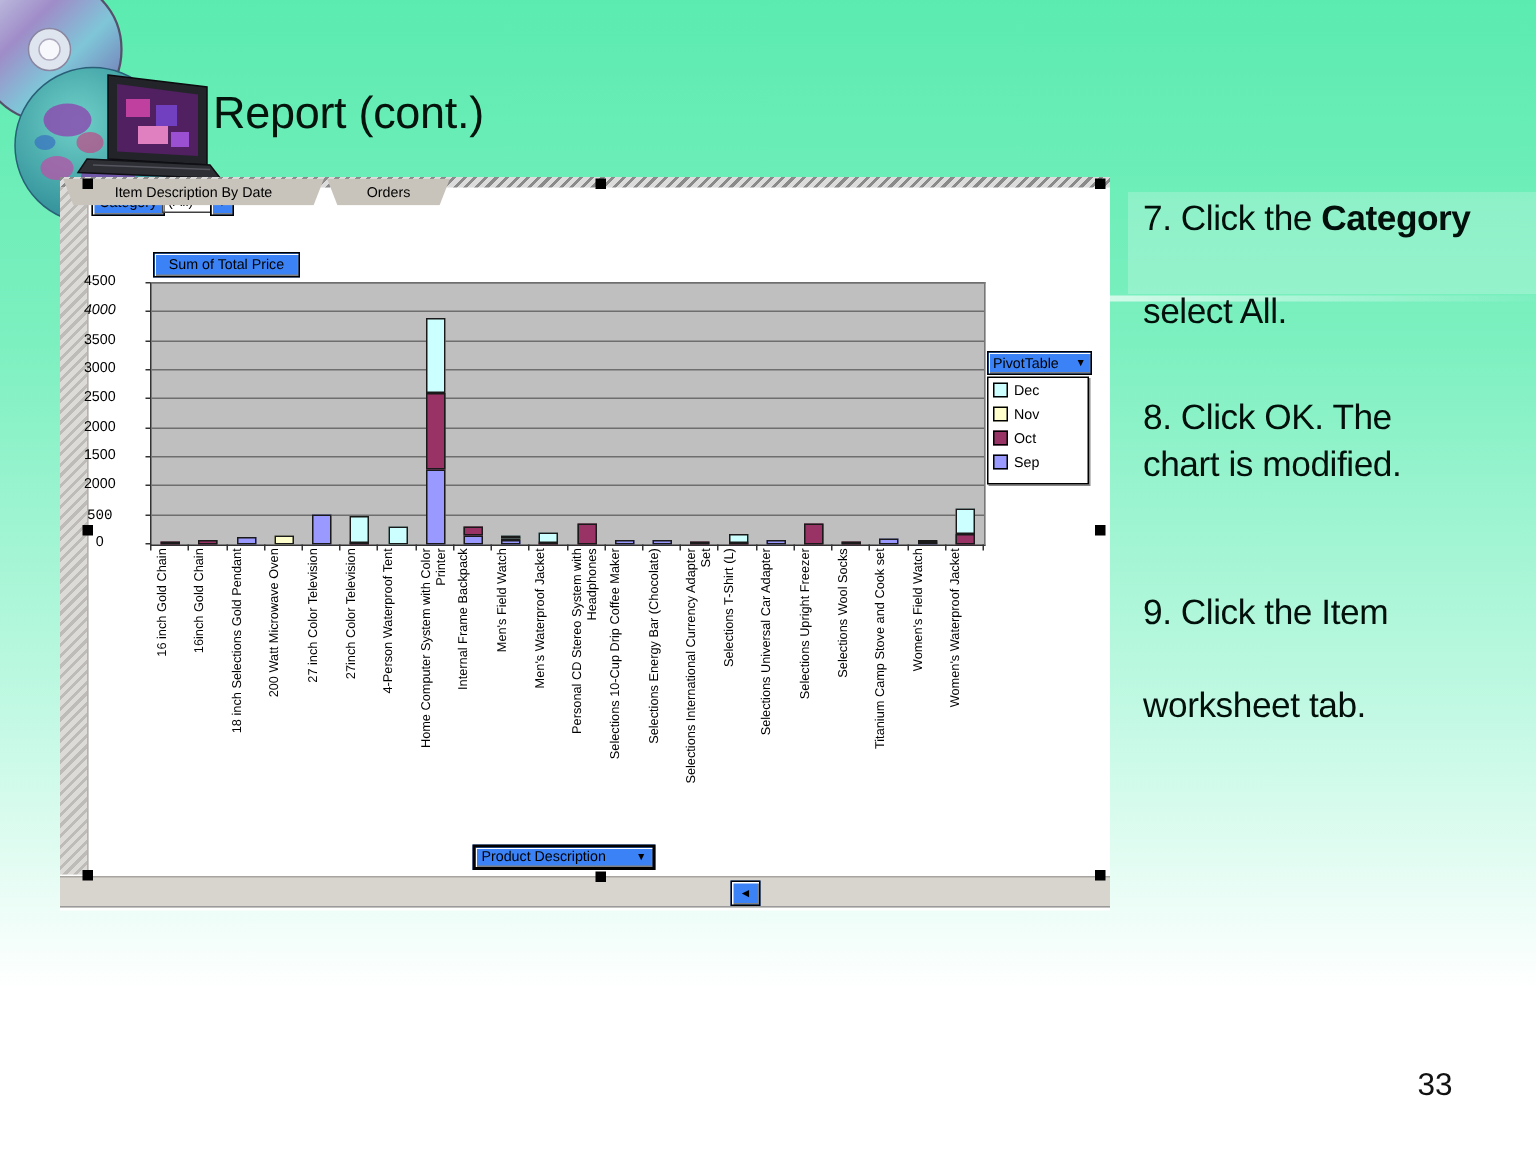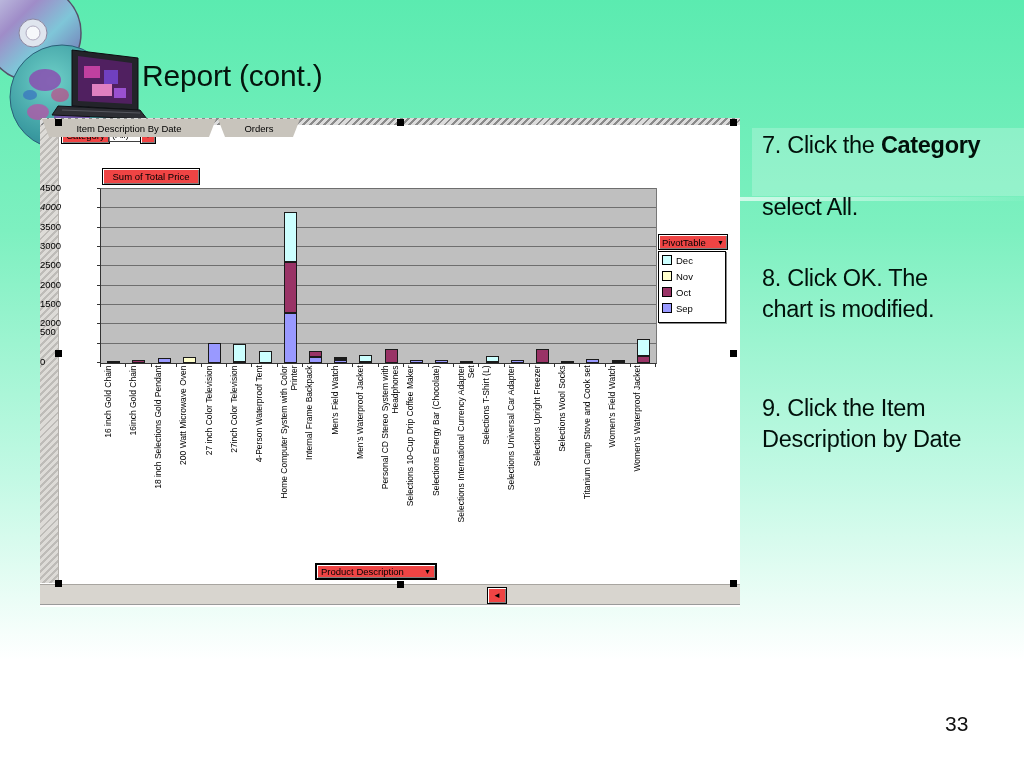--- a/index.html
+++ b/index.html
@@ -16,33 +16,33 @@
   .pagenum{left:945px;top:712px;font-size:21px;color:#111;}
   
   #xl{left:40px;top:118px;width:700px;height:489px;background:#ffffff;z-index:5;}
   .hatch-top{left:0;top:0;width:700px;height:7px;
     background:repeating-linear-gradient(135deg,#8a8a8a 0 2px,#dcdcdc 2px 5px);}
   .left-strip{left:0;top:7px;width:18px;height:458px;background:#d2cfca;
     background-image:repeating-linear-gradient(135deg,rgba(130,130,130,.25) 0 2px,rgba(255,255,255,.25) 2px 5px);
     border-right:1px solid #b5b2ad;}
   .handle{width:7px;height:7px;background:#000;z-index:9;}
   
-  .btn3d{background:#ef4444;border:1px solid #000;
+  .btn3d{background:#3b82f6;border:1px solid #000;
     box-shadow:inset 1px 1px 0 #ffffff, inset -1px -1px 0 #808080;
     color:#000;display:flex;align-items:center;justify-content:center;}
   .fbtn{font-size:9.5px;}
   .combo-box{background:#fff;border:1px solid #404040;box-shadow:inset 1px 1px 0 #808080;
     font-size:9.5px;display:flex;align-items:center;padding-left:3px;color:#000;}
   .arrow{font-size:7px;line-height:1;color:#000;}
   
   #plot{left:60px;top:70px;width:555px;height:174px;background:#bfbfbf;
     border-left:1px solid #333;border-bottom:1px solid #333;border-top:1px solid #777;border-right:1px solid #777;}
   .gridline{position:absolute;left:0;width:555px;height:1px;background:#6e6e6e;}
   .seg{position:absolute;border:1px solid #1a1a1a;box-sizing:border-box;}
-  .ylab{position:absolute;left:0;width:53px;height:11px;text-align:left;font-size:9.5px;color:#000;}
+  .ylab{position:absolute;left:0;width:53px;height:11px;text-align:center;font-size:9.5px;color:#000;}
   .ytick{position:absolute;width:3px;height:1px;background:#333;}
   .xtick{position:absolute;width:1px;height:4px;background:#333;}
   .catlab{position:absolute;width:160px;height:21px;transform:rotate(-90deg);
     font-size:8.5px;line-height:10px;text-align:right;color:#000;}
   
   .legend-box{left:618px;top:133px;width:66px;height:70px;background:#fff;border:1px solid #000;
     box-shadow:1px 1px 0 #888;}
   .lrow{display:flex;align-items:center;height:16px;padding-left:3px;}
   .swatch{width:8px;height:8px;border:1px solid #000;margin-right:4px;flex:none;}
   .lrow span{font-size:9.5px;color:#000;}
@@ -107,21 +107,22 @@
     <span>7. Click the </span><b>Category</b><br>
     <br>
     <span>select All.</span>
   </div>
   <div class="abs instr" style="top:263px">
     <span>8. Click OK. The</span><br>
     <span>chart is modified.</span>
   </div>
   <div class="abs instr" style="top:393px">
     <span>9. Click the Item</span><br>
-    <span>Description by Date</span><br>
+    <br>
+    <span>worksheet tab.</span>
   </div>
 
   <div class="abs pagenum">33</div>
 
   <div class="abs" id="xl">
 
     <div class="abs hatch-top"></div>
     <div class="abs left-strip"></div>
 
     <div class="abs handle" style="left:15px;top:1px"></div>
@@ -137,21 +138,21 @@
     <div class="abs combo-box" style="left:68px;top:9px;width:30px;height:13px">(All)</div>
     <div class="abs btn3d" style="left:100px;top:9px;width:14px;height:15px">
       <span class="arrow">▼</span>
     </div>
 
     <div class="abs btn3d fbtn" style="left:62px;top:50px;width:96px;height:15px">Sum of Total Price</div>
 
     <div id="yaxis">
         <div class="ylab" style="position: absolute; top: 238px;">0</div>
         <div class="ytick" style="position: absolute; left: 57px; top: 244px;"></div>
-        <div class="ylab" style="position: absolute; top: 208px;">500</div>
+        <div class="ylab" style="position: absolute; top: 220px; font-family: Liberation Mono, monospace;">500</div>
         <div class="ytick" style="position: absolute; left: 57px; top: 224.667px;"></div>
         <div class="ylab" style="position: absolute; top: 199.333px;">2000</div>
         <div class="ytick" style="position: absolute; left: 57px; top: 205.333px;"></div>
         <div class="ylab" style="position: absolute; top: 180px;">1500</div>
         <div class="ytick" style="position: absolute; left: 57px; top: 186px;"></div>
         <div class="ylab" style="position: absolute; top: 160.667px;">2000</div>
         <div class="ytick" style="position: absolute; left: 57px; top: 166.667px;"></div>
         <div class="ylab" style="position: absolute; top: 141.333px;">2500</div>
         <div class="ytick" style="position: absolute; left: 57px; top: 147.333px;"></div>
         <div class="ylab" style="position: absolute; top: 122px;">3000</div>

